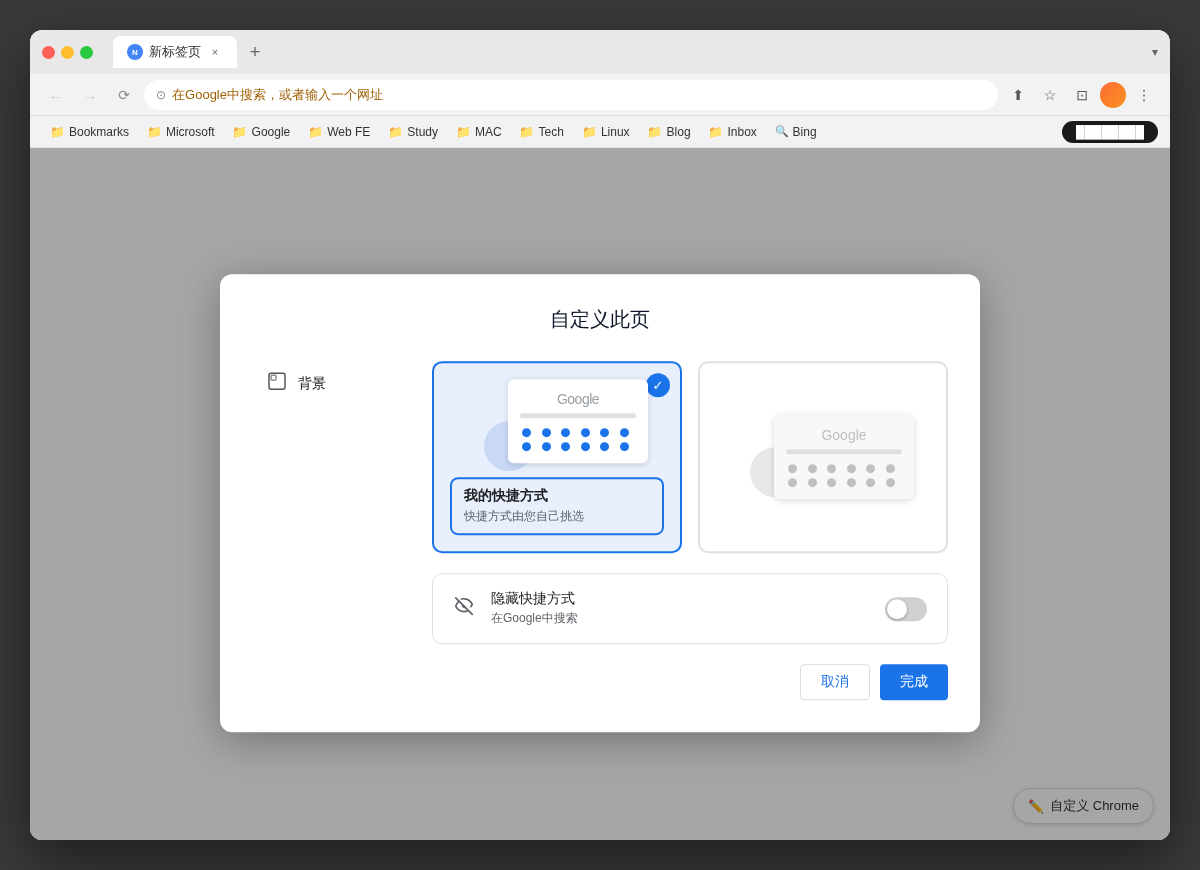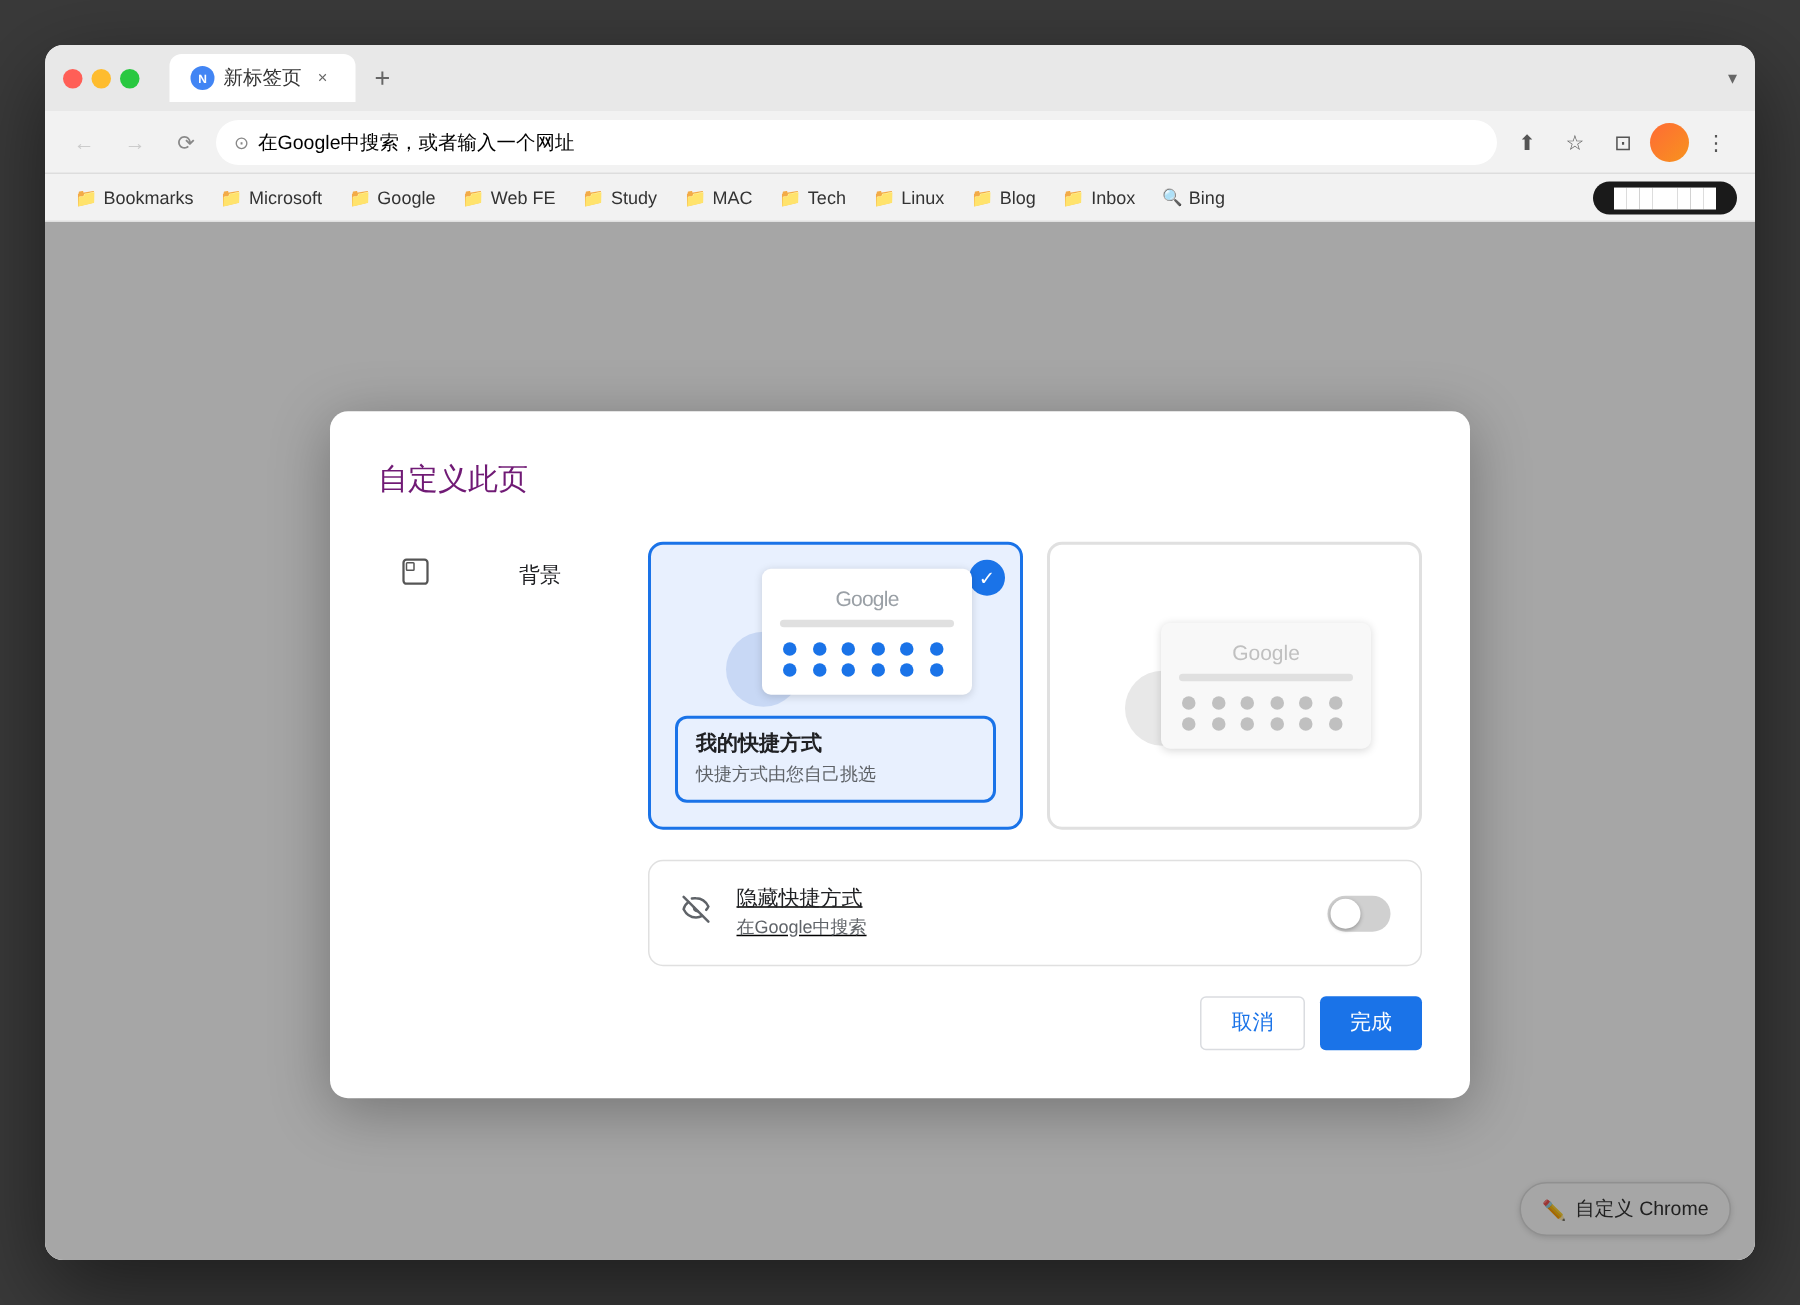--- a/index.html
+++ b/index.html
@@ -140,21 +140,21 @@
       padding: 0 12px;
       gap: 6px;
       font-size: 13px;
       color: #333;
     }
     .address-icon {
       color: #888;
       font-size: 12px;
     }
     .address-text {
-      color: #000000;
+      color: #a16207;
       text-align: right;
     }
     .toolbar-actions {
       display: flex;
       gap: 4px;
       align-items: center;
     }
     .toolbar-action-btn {
       width: 28px;
       height: 28px;
@@ -277,21 +277,22 @@
       background: white;
       border-radius: 12px;
       width: 760px;
       padding: 32px;
       z-index: 10;
       box-shadow: 0 8px 40px rgba(0,0,0,0.3);
     }
     .modal-title {
       font-size: 20px;
       font-weight: 500;
-      color: #701a75;
+      color: #0f172a;
+      text-align: center;
       margin-bottom: 28px;
     }
     .modal-body {
       display: flex;
       gap: 20px;
     }
     .modal-sidebar {
       width: 160px;
       flex-shrink: 0;
     }
@@ -310,21 +311,20 @@
       background: #e8f0fe;
       color: #1a73e8;
     }
     .sidebar-nav-icon {
       font-size: 18px;
       width: 22px;
       text-align: center;
     }
     .sidebar-nav-label {
       font-size: 14px;
-      margin-left: 48px;
     }
 
     .modal-main {
       flex: 1;
       display: flex;
       flex-direction: column;
       gap: 20px;
     }
 
     
@@ -443,21 +443,20 @@
       display: flex;
       align-items: center;
       gap: 16px;
     }
     .toggle-icon {
       color: #5f6368;
       font-size: 18px;
     }
     .toggle-text {
       flex: 1;
-      text-decoration: underline;
     }
     .toggle-label {
       font-size: 14px;
       font-weight: 500;
       color: #202124;
     }
     .toggle-desc {
       font-size: 12px;
       color: #5f6368;
       margin-top: 2px;

